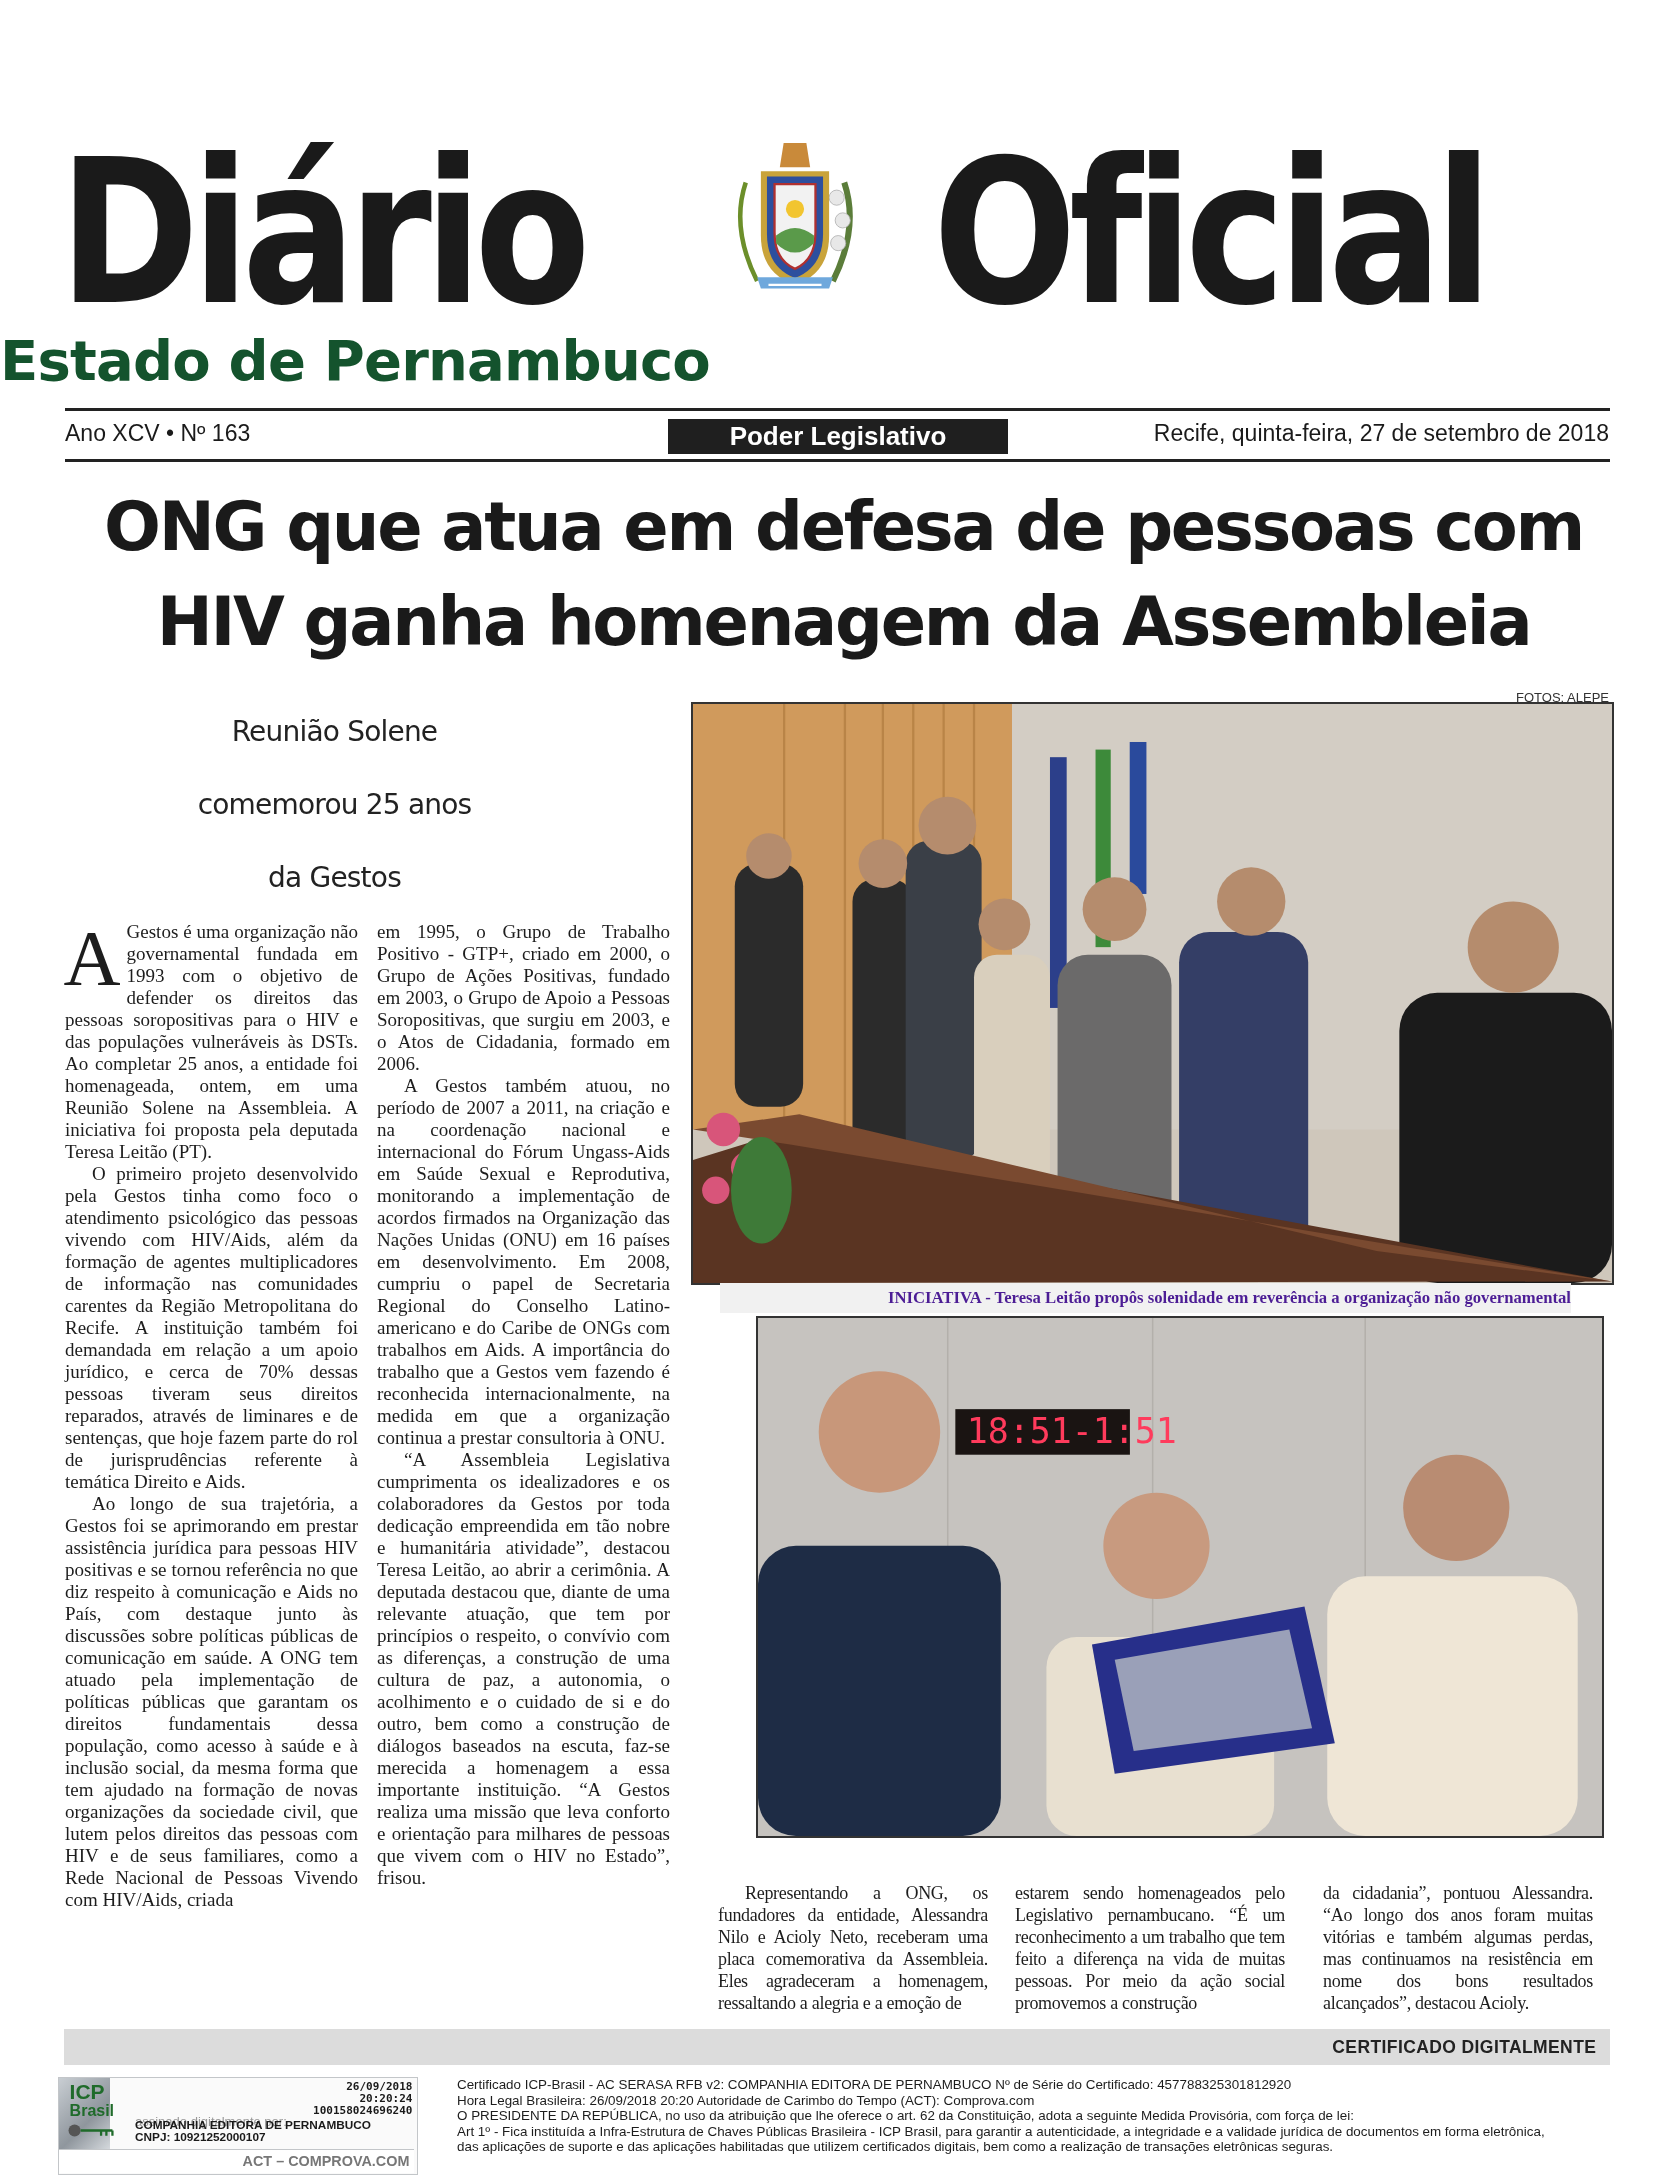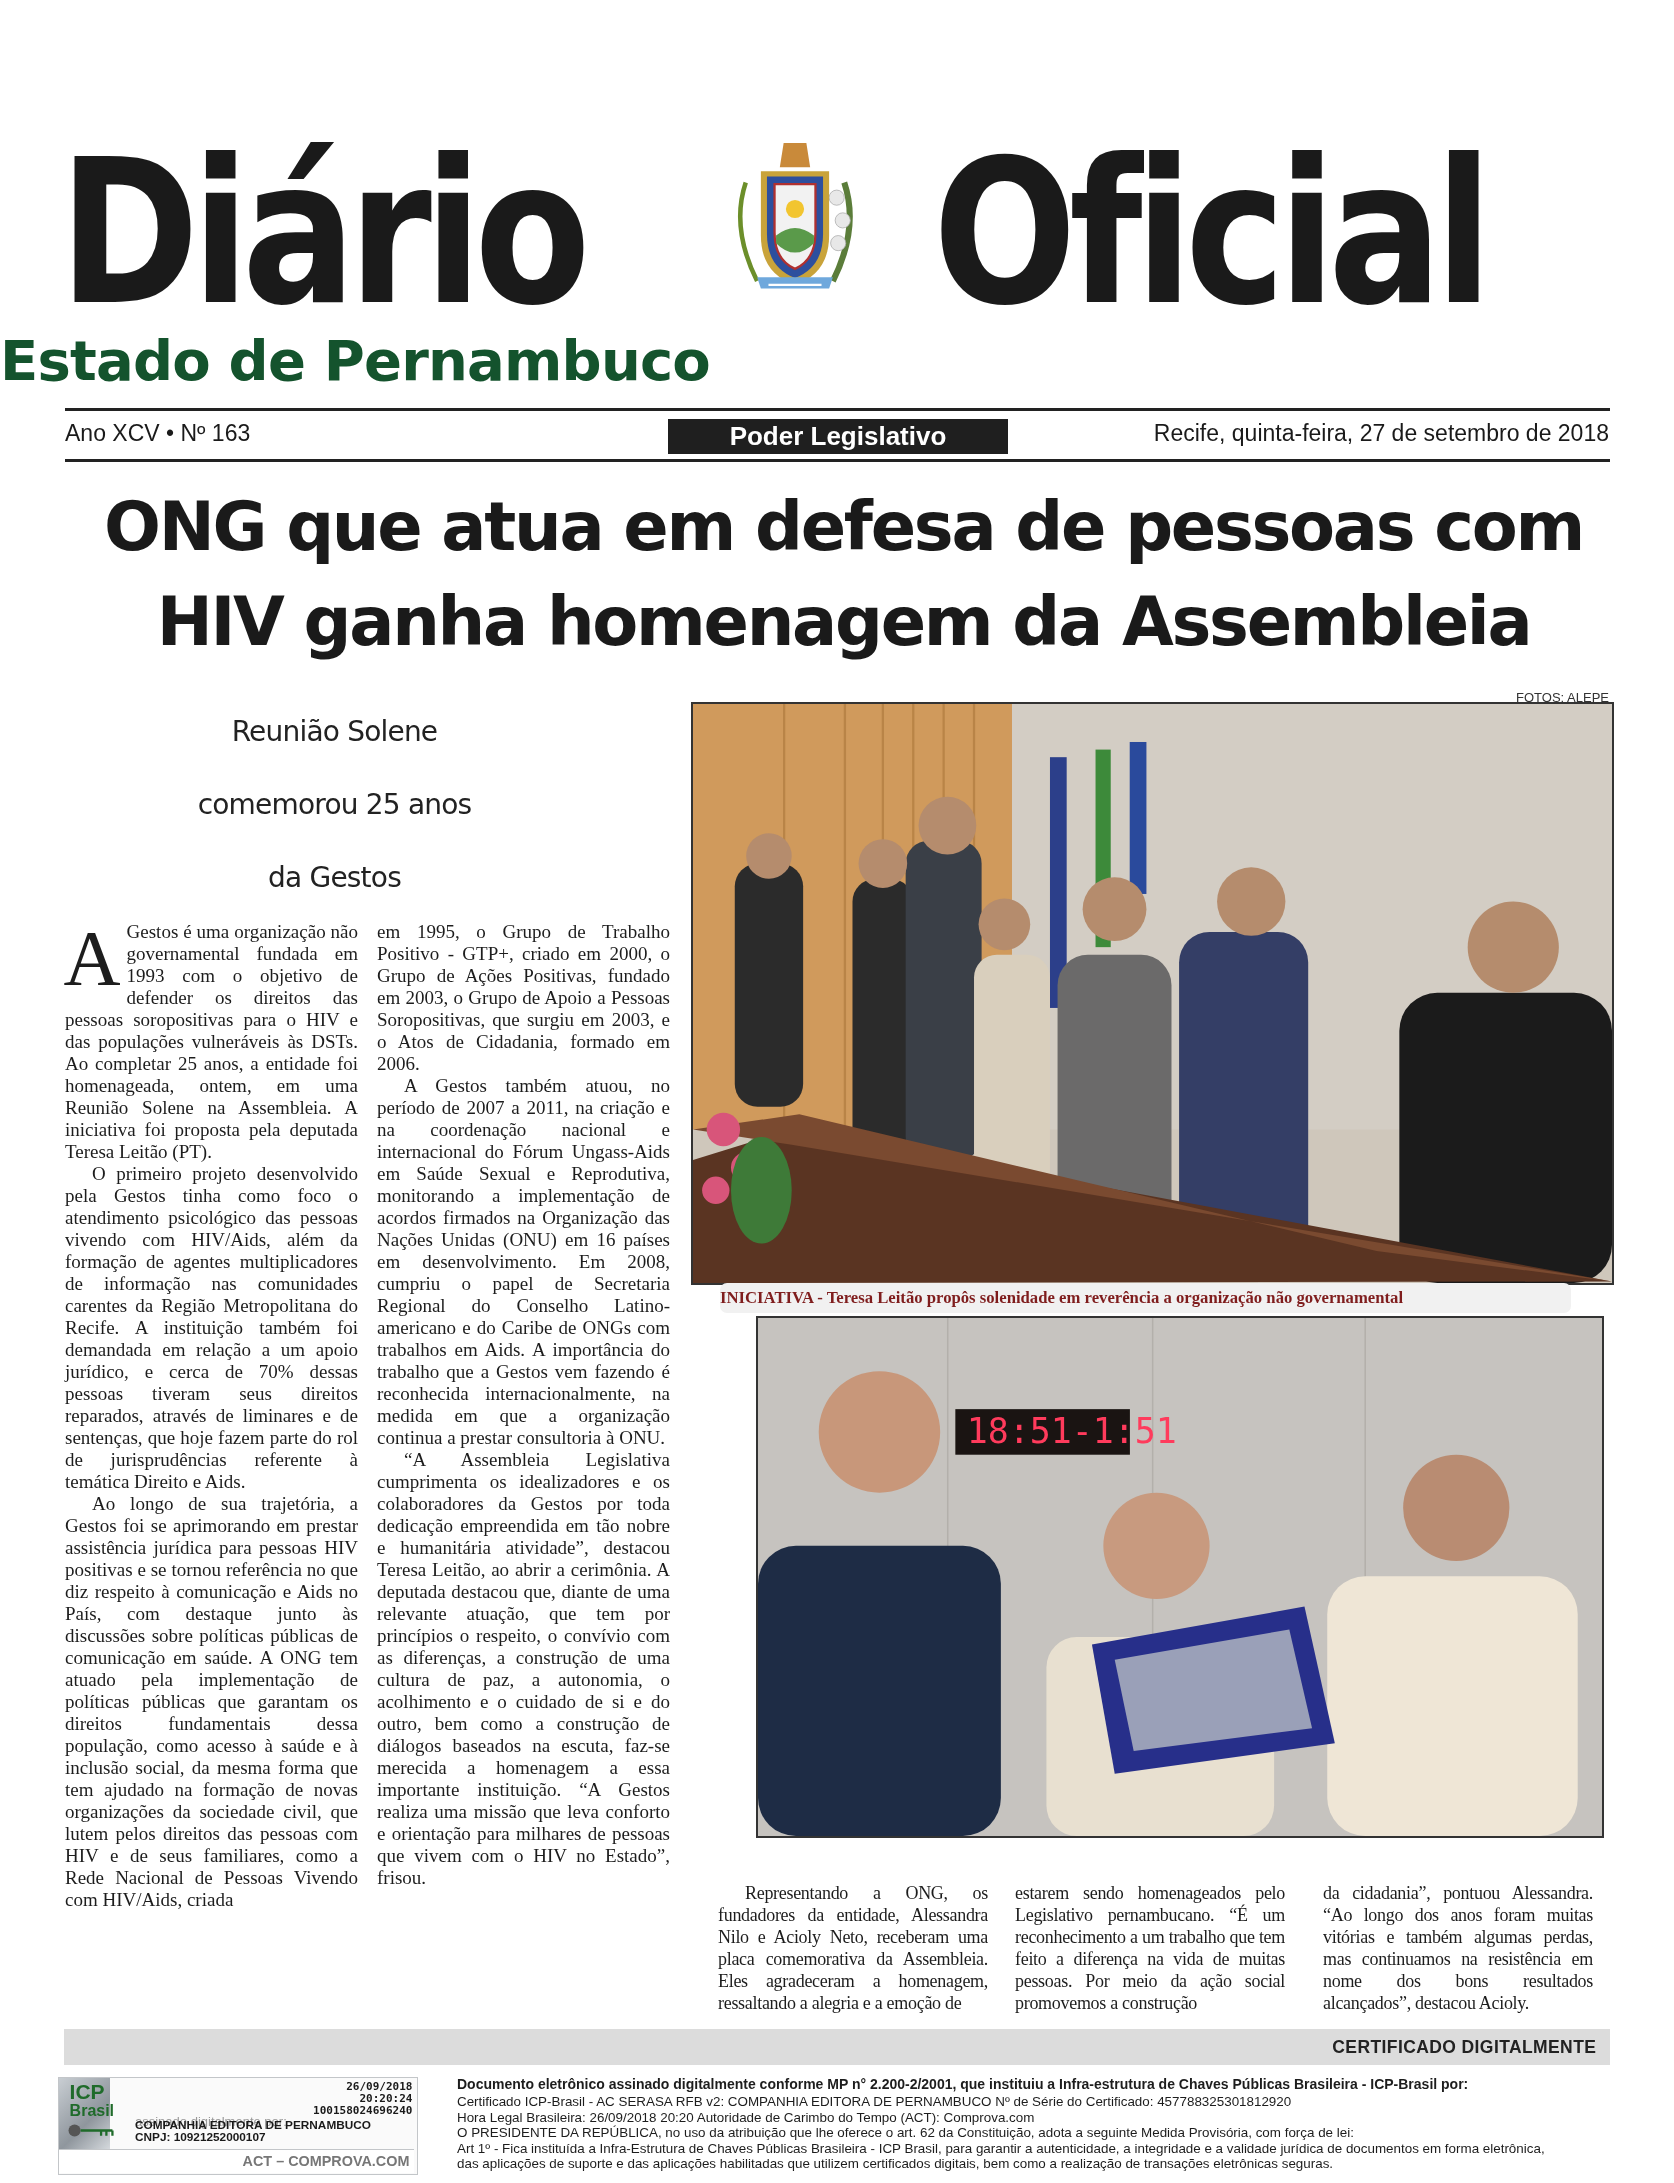--- a/index.html
+++ b/index.html
@@ -23,21 +23,21 @@
   
   .col { position: absolute; font-size: 19px; line-height: 22px; text-align: justify; hyphens: manual; color: #1d1d1d; }
   .col p { margin: 0; text-indent: 27px; }
   .col p.first { text-indent: 0; }
   .dropcap { float: left; font-size: 79px; line-height: 64px; margin: 4.6px 6px 0 -1.5px; font-family: "Liberation Serif", serif; }
   .col-narrow { font-family: "Liberation Serif", serif; font-size: 18px; line-height: 22px; letter-spacing: -0.3px; }
 
   
   .photo { position: absolute; border: 2.3px solid #333; overflow: hidden; }
   .photo-credit { position: absolute; left: 1443px; top: 690px; width: 166px; text-align: right; font-family: "Liberation Sans", sans-serif; font-size: 13px; color: #333; }
-  .caption { position: absolute; left: 720px; top: 1283px; width: 851px; height: 30px; background: #f1f1f1; text-align: left; font-family: "Liberation Serif", serif; font-weight: bold; font-size: 16.7px; line-height: 30px; color: #7f1d1d; border-radius: 7px; }
+  .caption { position: absolute; left: 720px; top: 1283px; width: 851px; height: 30px; background: #f1f1f1; text-align: right; font-family: "Liberation Serif", serif; font-weight: bold; font-size: 16.7px; line-height: 30px; color: #4c1d95; }
 
   
   .cert-bar { position: absolute; left: 64px; top: 2029px; width: 1546px; height: 36px; background: #dcdcdc; }
   .cert-bar-label { position: absolute; right: 13.7px; top: 7.6px; font-family: "Liberation Sans", sans-serif; font-weight: bold; font-size: 17.5px; color: #222; letter-spacing: 0.4px; }
   .stamp { position: absolute; left: 58px; top: 2077px; width: 358px; height: 96px; border: 1.5px solid #c3c6c9; background: #fafafa; }
   .stamp-logo { position: absolute; left: 0; top: 0; width: 51px; height: 71px; background: linear-gradient(135deg,#c9ced3,#8f969d 60%,#d5d9dd); }
   .stamp-logo .icp { position: absolute; left: 10.6px; top: 4.6px; font-family: "Liberation Sans", sans-serif; font-weight: bold; color: #1f6b2a; font-size: 21px; line-height: 18px; }
   .stamp-logo .brasil { position: absolute; left: 10.6px; top: 24px; font-family: "Liberation Sans", sans-serif; font-weight: bold; color: #1f6b2a; font-size: 16px; }
   .stamp-by { position: absolute; left: 76px; top: 3px; font-family: "Liberation Sans", sans-serif; font-size: 13px; color: #999; margin-top: 33px; }
   .stamp-date { position: absolute; right: 4.6px; top: 3px; font-family: "DejaVu Sans Mono", monospace; font-weight: bold; font-size: 11px; line-height: 12px; text-align: right; color: #1a1a1a; }
@@ -201,20 +201,19 @@
     <div>100158024696240</div>
   </div>
   <div class="stamp-co">
     <div>COMPANHIA EDITORA DE PERNAMBUCO</div>
     <div>CNPJ: 10921252000107</div>
   </div>
   <div class="stamp-act"><span>ACT – COMPROVA.COM</span></div>
 </div>
 
 <div class="cert-text">
-  <div class="bold">Documento eletrônico assinado digitalmente conforme MP n° 2.200-2/2001, que instituiu a Infra-estrutura de Chaves Públicas Brasileira - ICP-Brasil por:</div>
   <div>Certificado ICP-Brasil - AC SERASA RFB v2: COMPANHIA EDITORA DE PERNAMBUCO Nº de Série do Certificado: 457788325301812920</div>
   <div>Hora Legal Brasileira: 26/09/2018 20:20 Autoridade de Carimbo do Tempo (ACT): Comprova.com</div>
   <div>O PRESIDENTE DA REPÚBLICA, no uso da atribuição que lhe oferece o art. 62 da Constituição, adota a seguinte Medida Provisória, com força de lei:</div>
   <div>Art 1º - Fica instituída a Infra-Estrutura de Chaves Públicas Brasileira - ICP Brasil, para garantir a autenticidade, a integridade e a validade jurídica de documentos em forma eletrônica,</div>
   <div>das aplicações de suporte e das aplicações habilitadas que utilizem certificados digitais, bem como a realização de transações eletrônicas seguras.</div>
 </div>
 
 
 </body></html>

